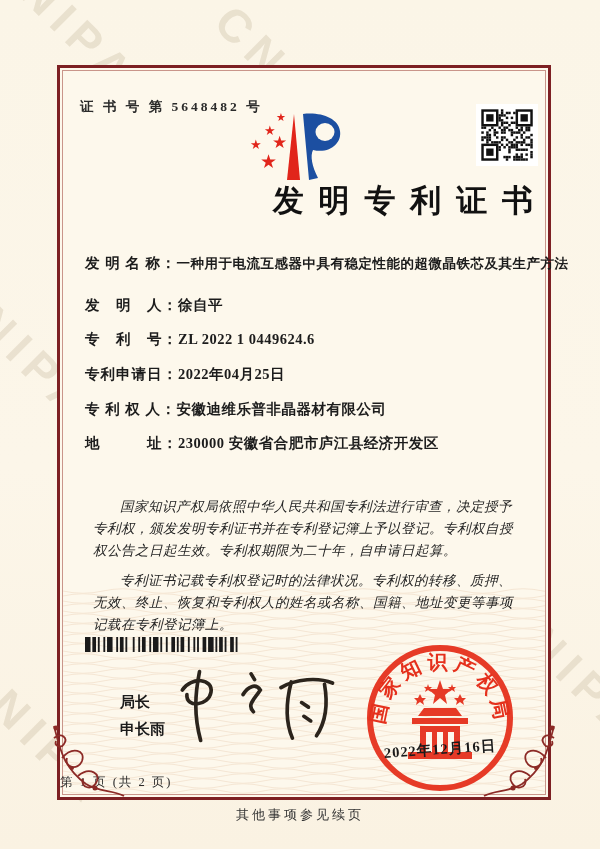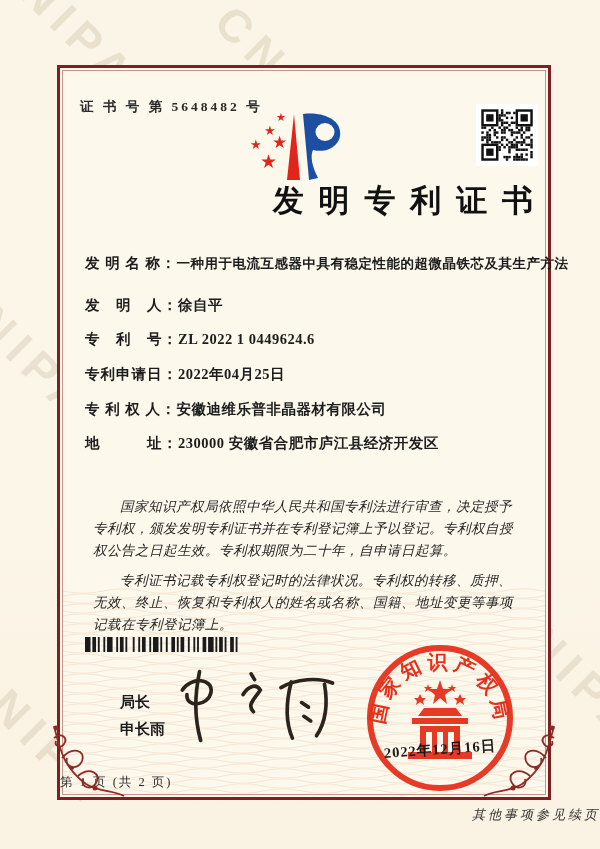--- a/index.html
+++ b/index.html
@@ -35,22 +35,22 @@
   .signer{position:absolute;left:25px;top:621px;font-size:15px;font-weight:bold;
           color:#1c1c1c;line-height:27px;margin-left:35px;}
   .signature{position:absolute;left:112px;top:596px;}
   .seal{position:absolute;left:300px;top:570px;width:160px;height:160px;}
   .pageno{position:absolute;left:0;top:706px;width:100%;text-align:left;
           font-size:12.5px;letter-spacing:2px;color:#2b2b2b;}
   .waves{position:absolute;left:3px;top:520px;pointer-events:none;}
   .flourish{position:absolute;top:656px;width:78px;height:78px;}
   .flourish.bl{left:-12px;}
   .flourish.br{right:-12px;transform:scaleX(-1);}
-  .bottom-note{position:absolute;left:0;top:806px;width:100%;text-align:right;z-index:3;
-               font-size:13px;font-style:italic;letter-spacing:3px;font-weight:500;color:#333;}
+  .bottom-note{position:absolute;left:0;top:806px;width:100%;text-align:center;z-index:3;
+               font-size:13px;letter-spacing:3px;font-weight:500;color:#333;}
 </style>
 </head>
 <body>
 
 <div class="page">
 
   <span class="wm" style="left:-28px;top:-8px">CNIPA</span>
   <span class="wm" style="left:196px;top:52px">CNIPA</span>
   <span class="wm" style="left:-72px;top:322px">CNIPA</span>
   <span class="wm" style="left:356px;top:222px">CNIPA</span>

